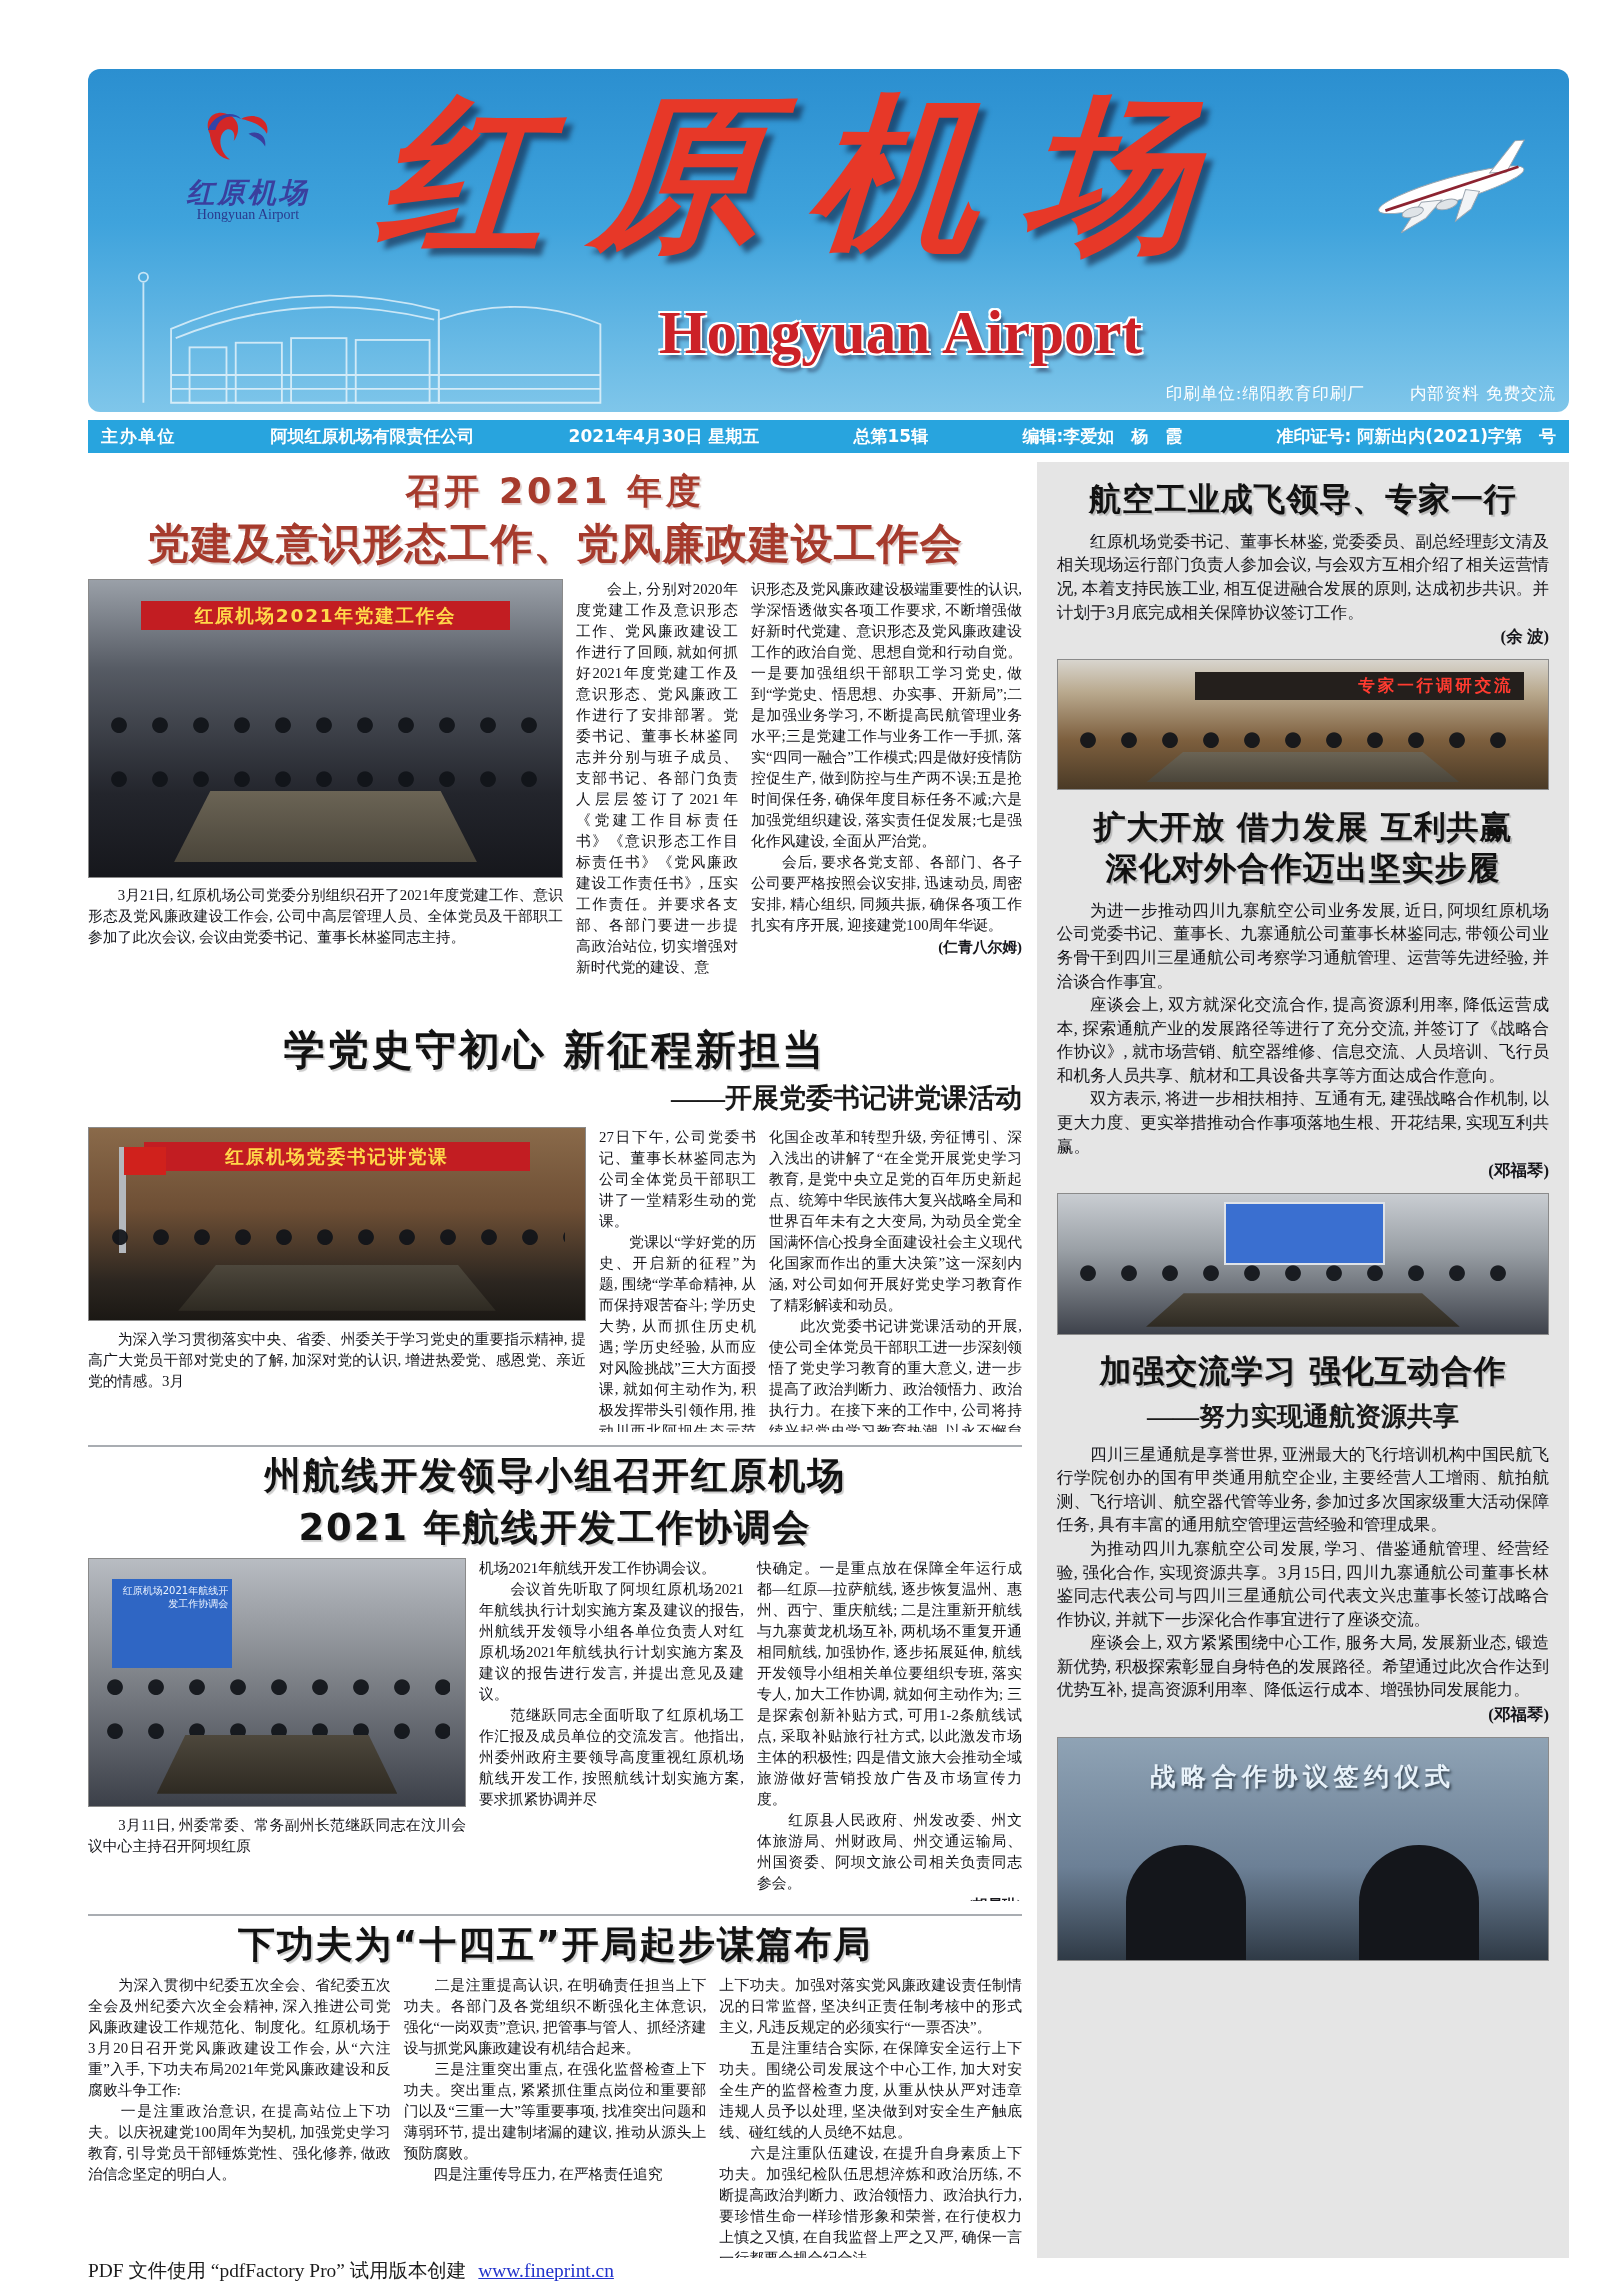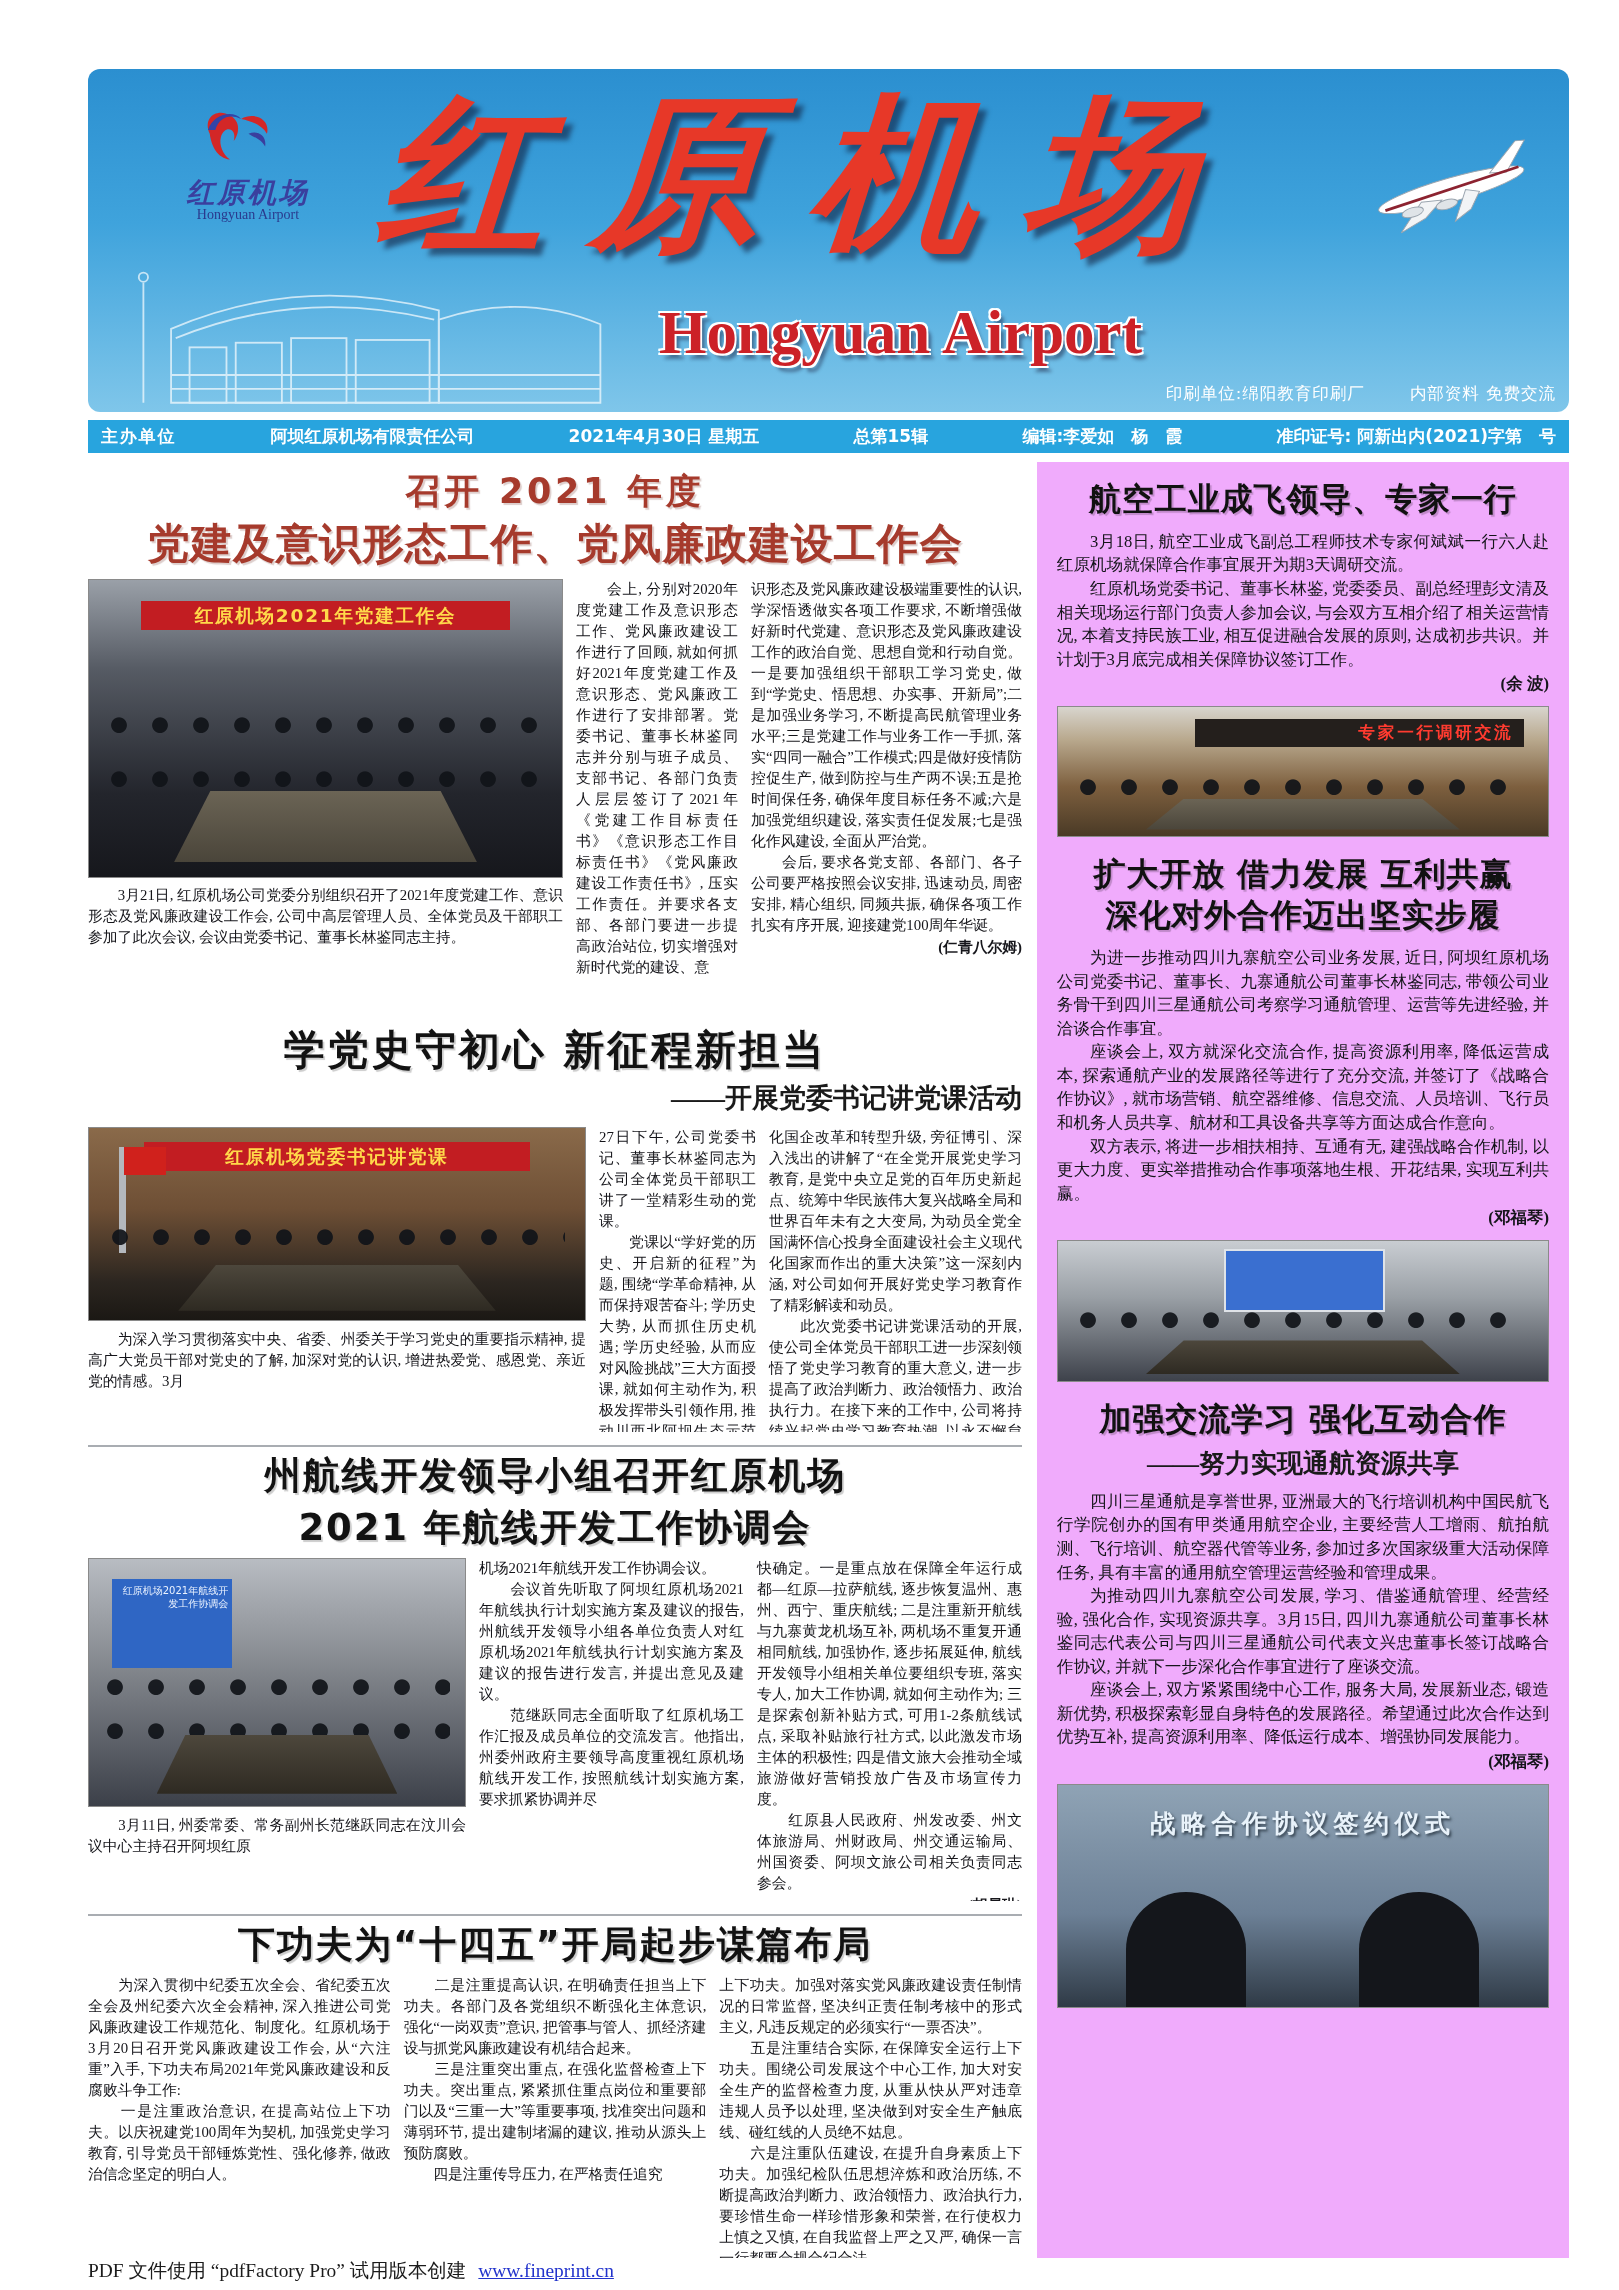--- a/index.html
+++ b/index.html
@@ -30,21 +30,21 @@
 
   
   .info-bar{margin-top:8.3px;height:33px;background:#28a4de;color:#ffffff;
     display:flex;align-items:center;justify-content:space-between;
     font-family:"DejaVu Sans",sans-serif;font-weight:bold;font-size:17px;padding:0 13px;}
   .info-bar .lbl{letter-spacing:1.8px;}
 
   
   .content{margin-top:9.2px;display:flex;gap:14.8px;height:1796px;}
   .leftcol{flex:0 0 934px;overflow:hidden;}
-  .rightcol{flex:1;background:#f0abfc;overflow:hidden;padding-bottom:13px;box-sizing:border-box;}
+  .rightcol{flex:1;background:#e5e5e5;overflow:hidden;padding-bottom:13px;box-sizing:border-box;}
 
   
   .h-red{font-family:"DejaVu Sans",sans-serif;font-weight:900;color:#a63a2c;
     text-align:center;margin:7.4px 0 0;line-height:1.2;text-shadow:1.8px 1.8px 0.9px rgba(120,60,50,.25);}
   .h1a{font-size:35px;letter-spacing:3.7px;}
   .h1b{font-size:42px;letter-spacing:0.9px;margin-bottom:9.2px;}
   .h-blk{font-family:"DejaVu Sans",sans-serif;font-weight:900;color:#121212;
     text-align:center;margin:5.5px 0 0;line-height:1.25;text-shadow:1.8px 1.8px 0.9px rgba(0,0,0,.2);}
   .h2a{font-size:41px;letter-spacing:2.8px;}
   .h-sub{font-family:"Liberation Serif",serif;font-weight:bold;font-size:27px;
@@ -270,21 +270,20 @@
           </div>
         </div>
       </section>
     </div>
 
     <aside class="rightcol">
 
       <section class="rart">
         <h2 class="r-title">航空工业成飞领导、专家一行</h2>
         <div class="r-body">
-          <p>3月18日, 航空工业成飞副总工程师技术专家何斌斌一行六人赴红原机场就保障合作事宜展开为期3天调研交流。</p>
           <p>红原机场党委书记、董事长林鉴, 党委委员、副总经理彭文清及相关现场运行部门负责人参加会议, 与会双方互相介绍了相关运营情况, 本着支持民族工业, 相互促进融合发展的原则, 达成初步共识。并计划于3月底完成相关保障协议签订工作。</p>
           <div class="r-byline">(余 波)</div>
         </div>
       </section>
       <div class="photo ph-wood r-photo" style="height:129px">
         <div class="led">专家一行调研交流</div>
         <div class="heads" style="top:55%"></div>
         <div class="tbl"></div>
       </div>
 

